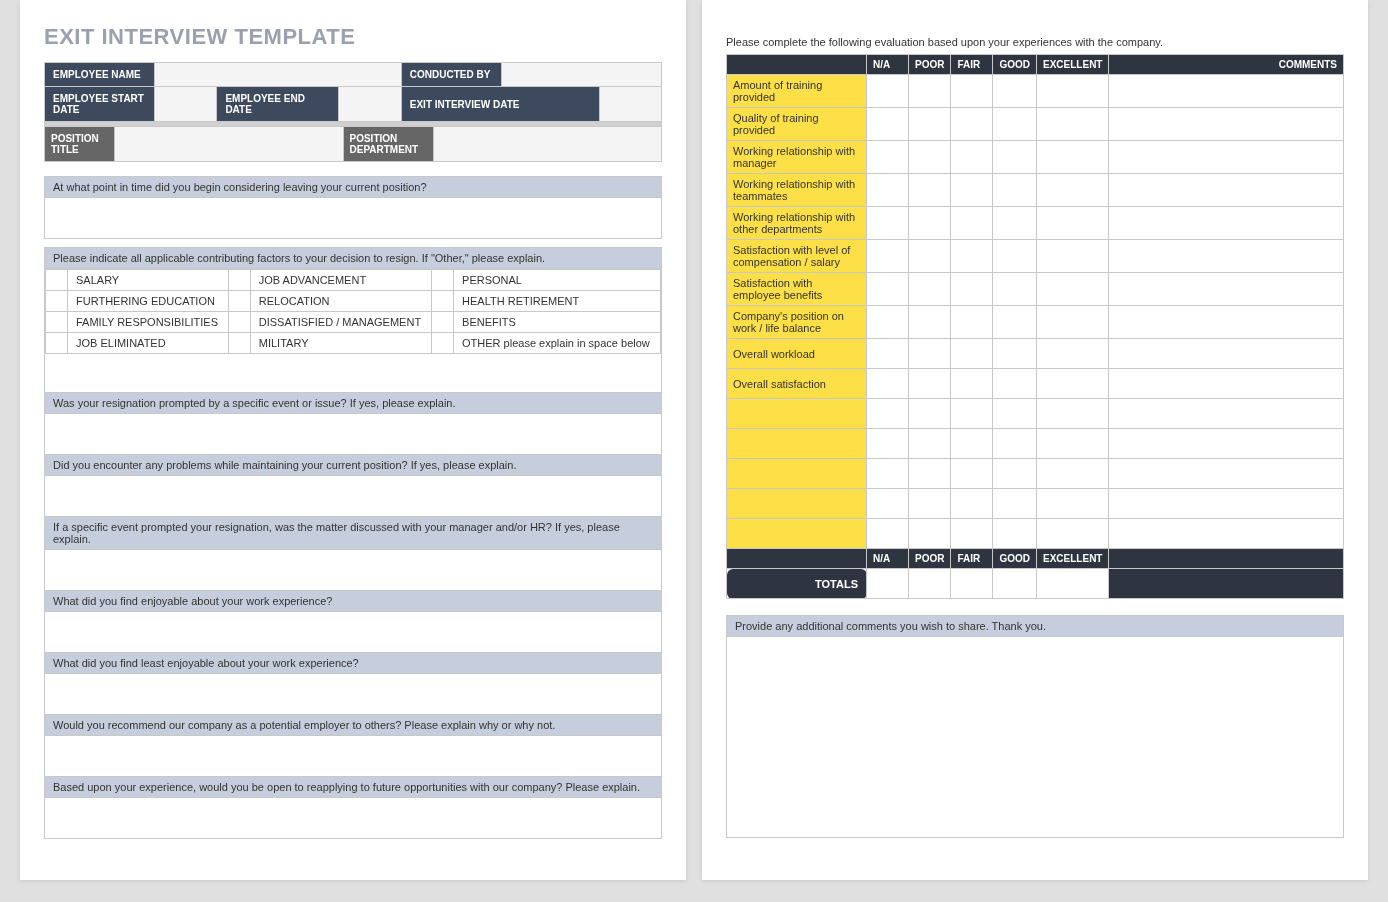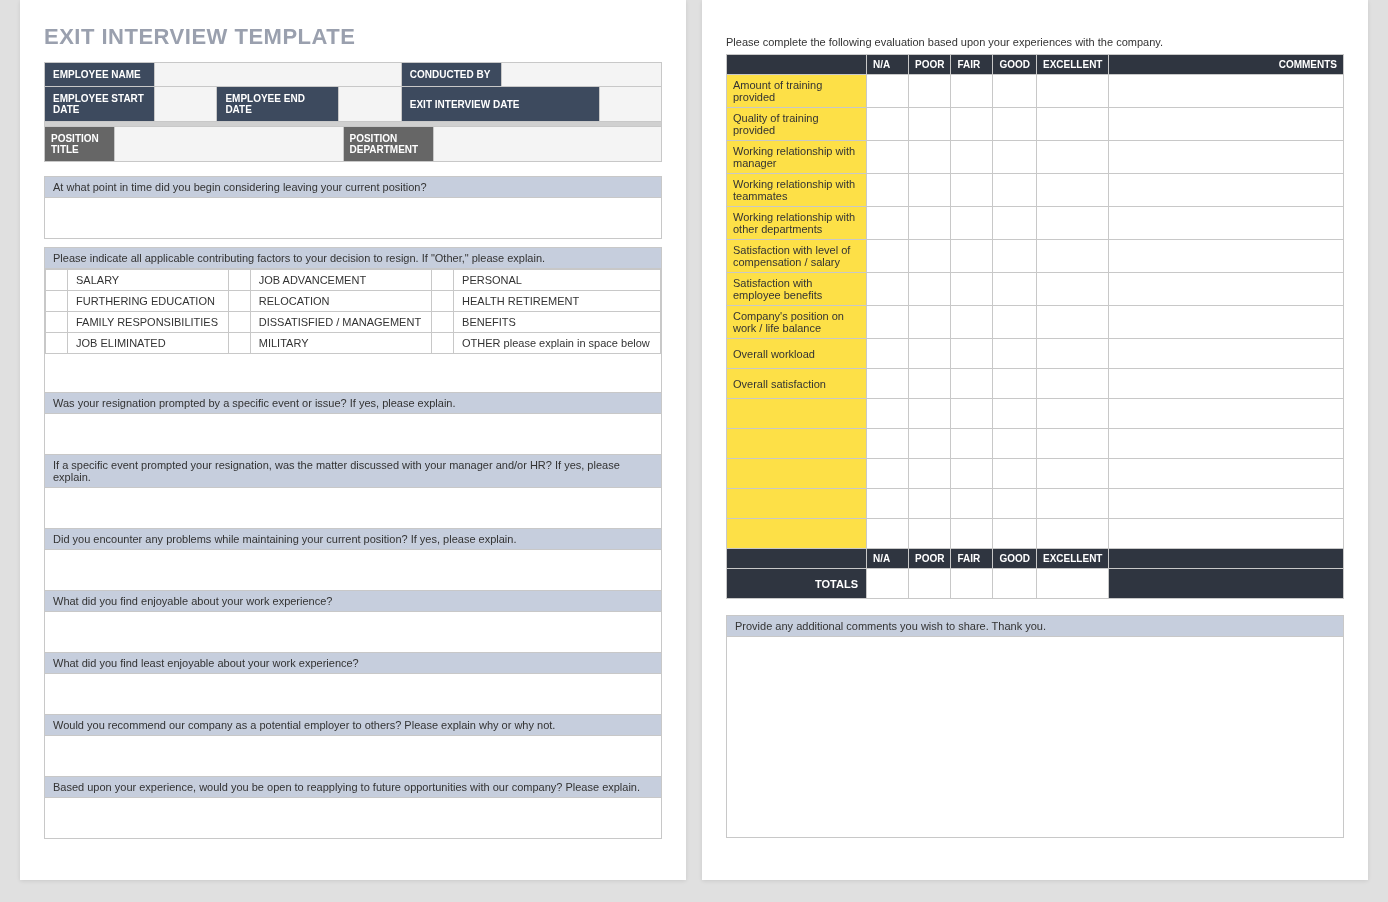--- a/index.html
+++ b/index.html
@@ -116,20 +116,21 @@
   }
   .eval td.comment {
     width: auto;
   }
   .eval tr.totals td.tlabel {
     background: #2f3540;
     color: #fff;
     font-weight: bold;
     text-align: right;
     padding-right: 8px;
+    border-radius: 6px;
   }
   .eval tr.hdr2 th {
     background: #2f3540;
   }
 
   .addl { margin-top: 16px; }
   .addl .qanswer { min-height: 200px; }
 </style>
 </head>
 <body>
@@ -213,25 +214,25 @@
       </tbody>
         </table>
       <div class="qanswer qanswer-sm"></div>
     </div>
 
     <div class="qblock" style="margin-top:0;border-top:none">
       <div class="qprompt">Was your resignation prompted by a specific event or issue? If yes, please explain.</div>
       <div class="qanswer"></div>
     </div>
     <div class="qblock" style="margin-top:0;border-top:none">
+      <div class="qprompt">Did you encounter any problems while maintaining your current position?  If yes, please explain.</div>
+      <div class="qanswer"></div>
+    </div>
+    <div class="qblock" style="margin-top:0;border-top:none">
       <div class="qprompt">If a specific event prompted your resignation, was the matter discussed with your manager and/or HR? If yes, please explain.</div>
-      <div class="qanswer"></div>
-    </div>
-    <div class="qblock" style="margin-top:0;border-top:none">
-      <div class="qprompt">Did you encounter any problems while maintaining your current position?  If yes, please explain.</div>
       <div class="qanswer"></div>
     </div>
     <div class="qblock" style="margin-top:0;border-top:none">
       <div class="qprompt">What did you find enjoyable about your work experience?</div>
       <div class="qanswer"></div>
     </div>
     <div class="qblock" style="margin-top:0;border-top:none">
       <div class="qprompt">What did you find least enjoyable about your work experience?</div>
       <div class="qanswer"></div>
     </div>

